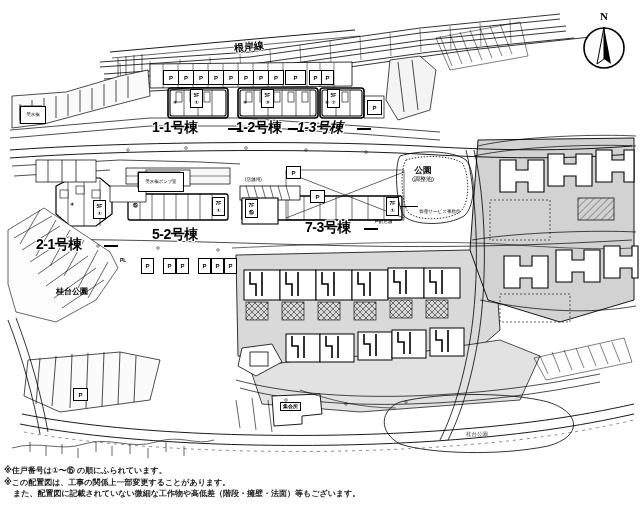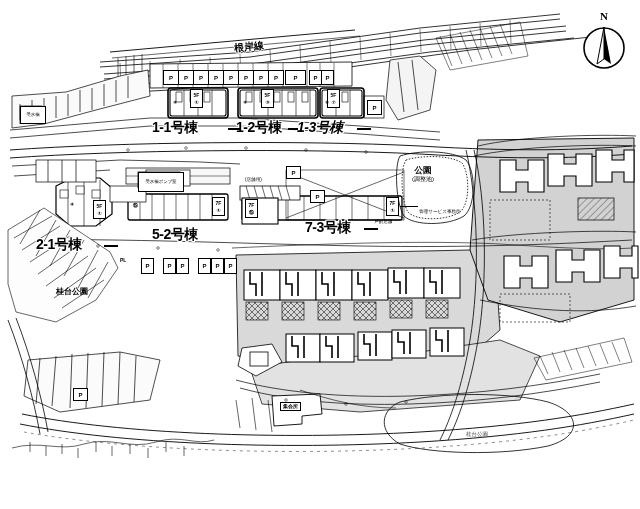--- a/index.html
+++ b/index.html
@@ -503,14 +503,19 @@
       <span class="n">N</span>
       <svg width="48" height="48" viewBox="0 0 48 48" style="position:absolute;top:14px;left:0;">
         <circle cx="24" cy="24" r="20" fill="#fff" stroke="#000" stroke-width="1.6"></circle>
         <path d="M24,3 L31,40 L24,35 Z" fill="#000"></path>
         <path d="M24,3 L17,40 L24,35 Z" fill="#fff" stroke="#000" stroke-width="1"></path>
       </svg>
     </div>
 
   </div>
 
+  <div id="footnotes">
+    <div>※住戸番号は①〜⑮ の順にふられています。</div>
+    <div>※この配置図は、工事の関係上一部変更することがあります。</div>
+    <div class="indent">また、配置図に記載されていない微細な工作物や高低差（階段・擁壁・法面）等もございます。</div>
+  </div>
 
 </div>
 
 </body></html>

